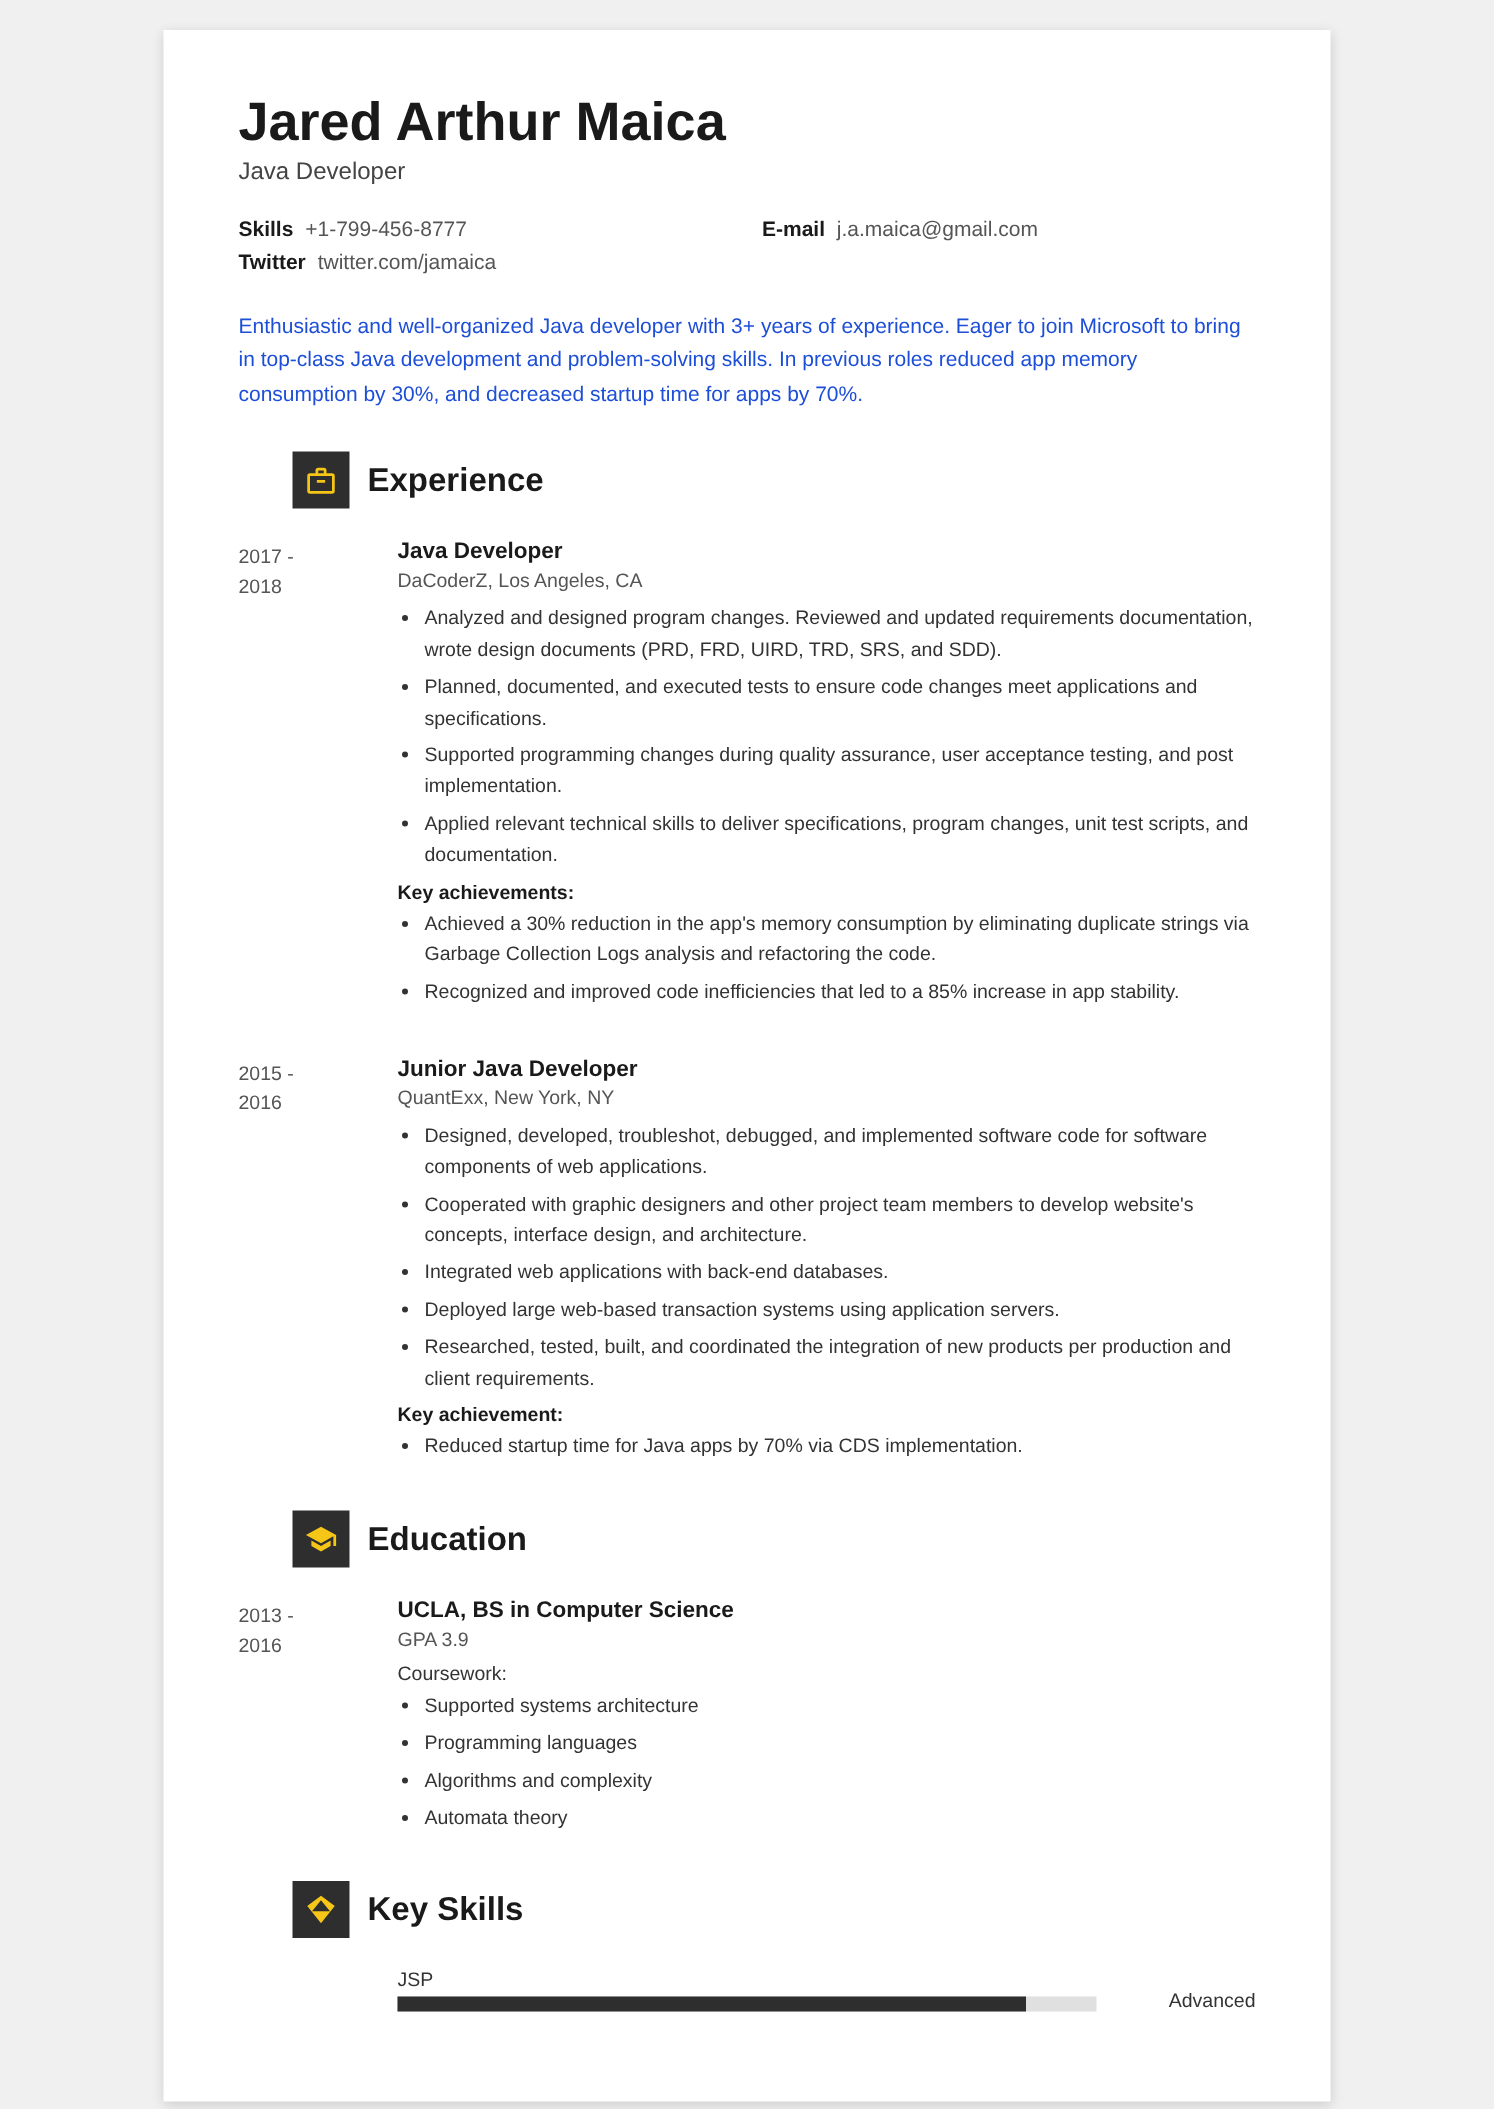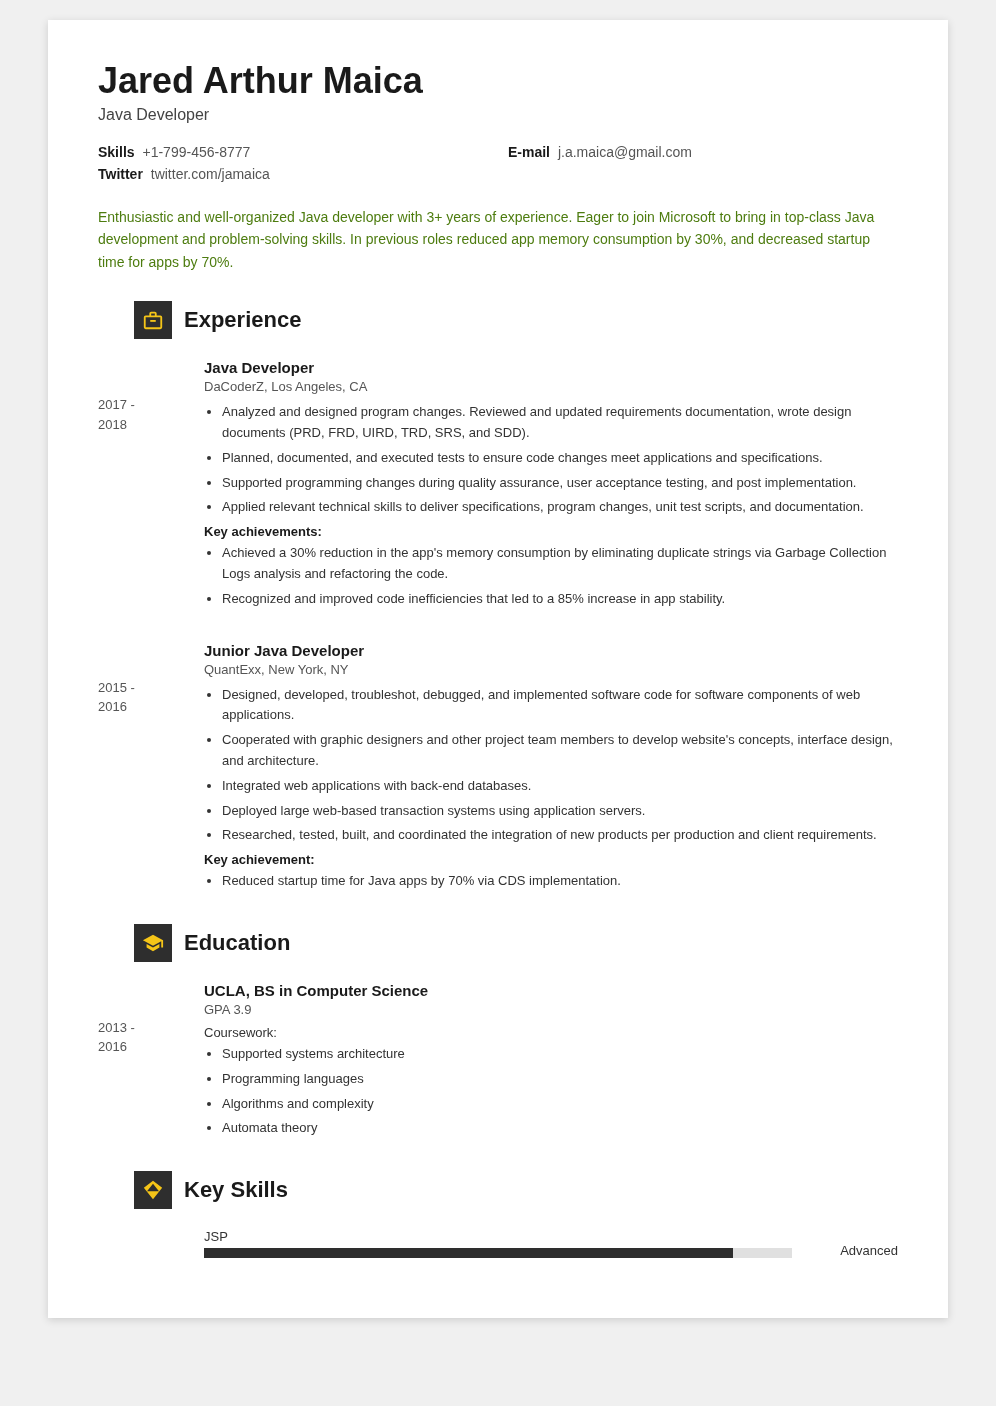--- a/index.html
+++ b/index.html
@@ -5,21 +5,21 @@
     * { box-sizing: border-box; margin: 0; padding: 0; }
     body {
       font-family: Arial, sans-serif;
       background: #f0f0f0;
       display: flex;
       justify-content: center;
       padding: 20px;
     }
     .resume {
       background: #fff;
-      width: 900px;
+      width: 778px;
       padding: 40px 50px 50px 50px;
       box-shadow: 0 2px 8px rgba(0,0,0,0.15);
     }
     .name {
       font-size: 36px;
       font-weight: 900;
       color: #1a1a1a;
       margin-bottom: 4px;
     }
     .title {
@@ -40,21 +40,21 @@
     .contact-label {
       font-weight: bold;
       margin-right: 4px;
       color: #1a1a1a;
     }
     .contact-value {
       color: #555;
     }
     .summary {
       font-size: 14px;
-      color: #4d7c0f;
+      color: #1d4ed8;
       line-height: 1.6;
       margin-bottom: 28px;
     }
     .section-header {
       display: flex;
       align-items: center;
       gap: 12px;
       margin-bottom: 20px;
       padding-left: 36px;
     }
@@ -81,21 +81,20 @@
       display: grid;
       grid-template-columns: 90px 1fr;
       gap: 0 16px;
       margin-bottom: 28px;
     }
     .entry-date {
       font-size: 13px;
       color: #555;
       padding-top: 2px;
       line-height: 1.5;
-      margin-top: 34px;
     }
     .entry-content {}
     .entry-job-title {
       font-size: 15px;
       font-weight: 800;
       color: #1a1a1a;
       margin-bottom: 3px;
     }
     .entry-company {
       font-size: 13px;

